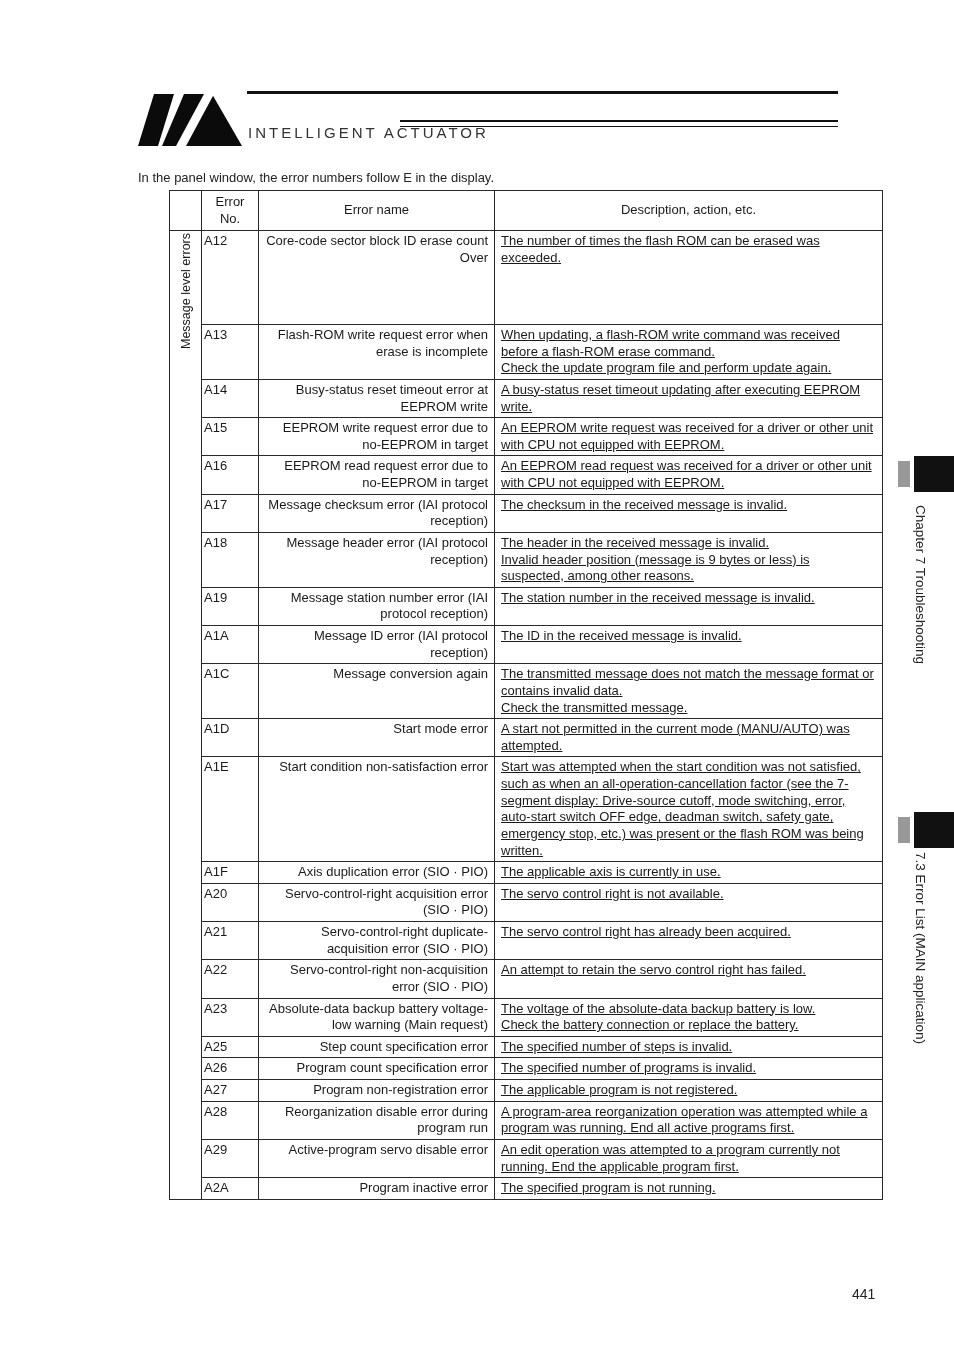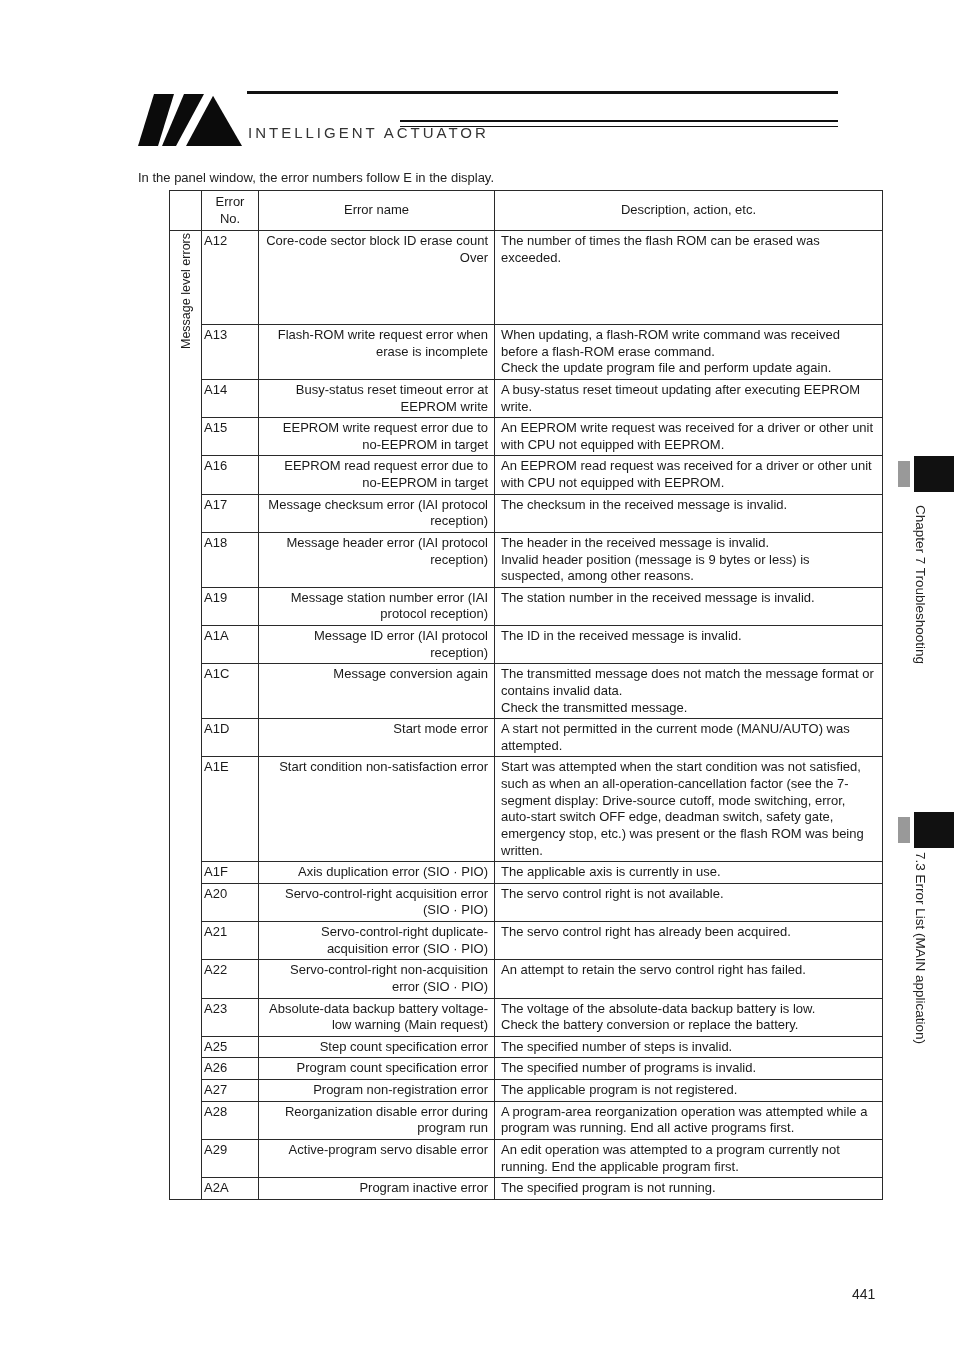--- a/index.html
+++ b/index.html
@@ -27,21 +27,21 @@
     border-collapse: collapse; table-layout: fixed;
     font-size: 13px; line-height: 1.28; color: #1a1a1a; margin-left: 36px;
   }
   .error-table th, .error-table td { border: 1px solid #2a2a2a; }
   .error-table thead th {
     font-weight: normal; text-align: center; vertical-align: middle;
     height: 40px; white-space: pre-line; font-size: 13px; padding: 2px 4px;
   }
   .error-table td { vertical-align: top; padding: 2px 6px; }
   .error-table td.no   { text-align: left; padding: 2px 2px; }
-  .error-table td.desc { white-space: pre-line; }
+  .error-table td.desc { white-space: pre-line; text-decoration: underline; }
   .error-table td.name { white-space: pre-line; text-align: right; }
   .group-cell { text-align: center; vertical-align: middle; padding: 0; }
   .vtext-up   { writing-mode: vertical-rl; transform: rotate(180deg); font-size: 12.5px; display: inline-block; }
   .first-row td { height: 94px; }
   .c-group { width: 32px; } .c-no { width: 57px; } .c-name { width: 236px; } .c-desc { width: 388px; }
 
   
   .vtext-down  { writing-mode: vertical-rl; }
   .side-chapter{ position: absolute; left: 913px; top: 505px; font-size: 13.5px; color: #222; }
   .side-section{ position: absolute; left: 913px; top: 852px; font-size: 13.5px; color: #222; }
@@ -171,21 +171,21 @@
         </tr>
         <tr>
           <td class="no">A22</td>
           <td class="name">Servo-control-right non-acquisition error (SIO · PIO)</td>
           <td class="desc">An attempt to retain the servo control right has failed.</td>
         </tr>
         <tr>
           <td class="no">A23</td>
           <td class="name">Absolute-data backup battery voltage-low warning (Main request)</td>
           <td class="desc">The voltage of the absolute-data backup battery is low.
-Check the battery conversion or replace the battery.</td>
+Check the battery connection or replace the battery.</td>
         </tr>
         <tr>
           <td class="no">A25</td>
           <td class="name">Step count specification error</td>
           <td class="desc">The specified number of steps is invalid.</td>
         </tr>
         <tr>
           <td class="no">A26</td>
           <td class="name">Program count specification error</td>
           <td class="desc">The specified number of programs is invalid.</td>

